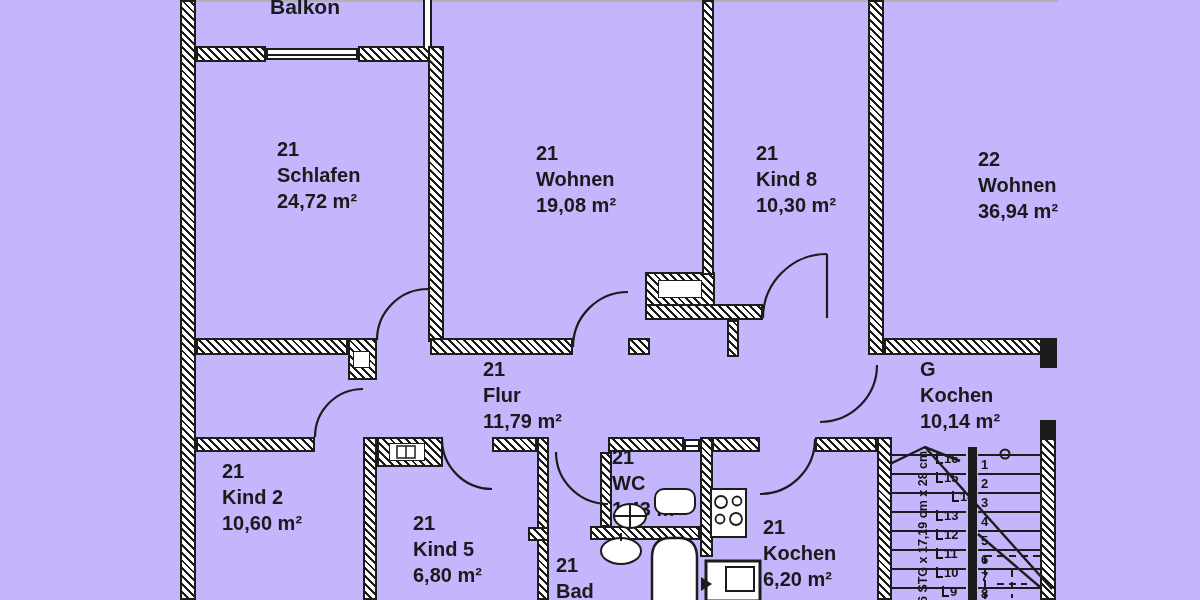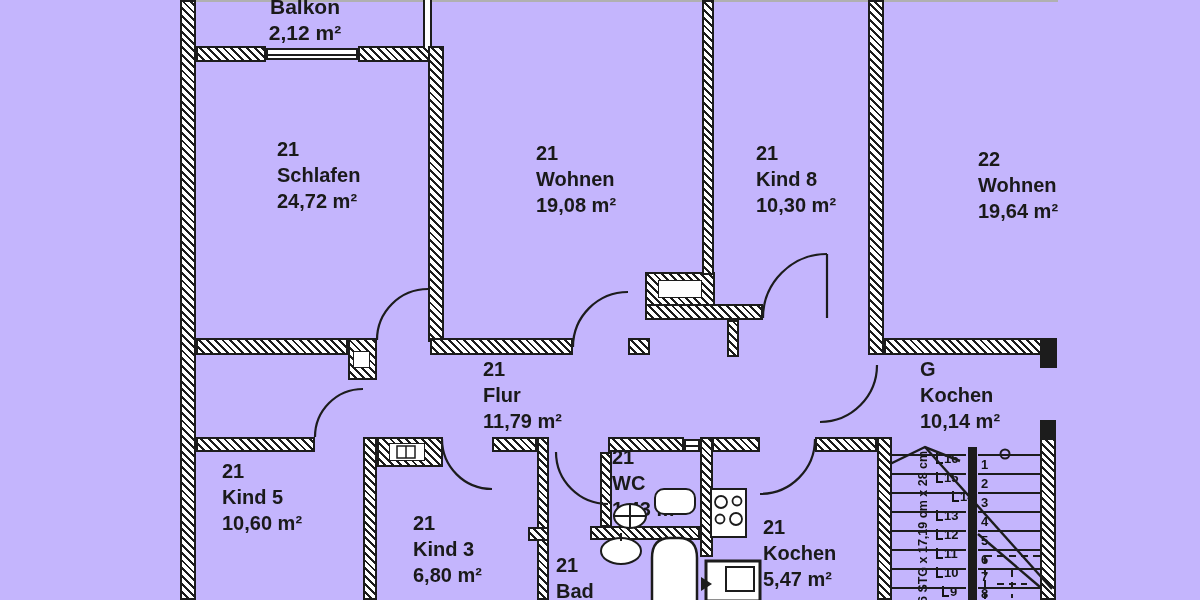--- a/index.html
+++ b/index.html
@@ -72,70 +72,69 @@
   <div class="wall" style="left:600px;top:452px;width:12px;height:75px;"></div>
   <div class="wall" style="left:608px;top:437px;width:76px;height:15px;"></div>
   <div class="window" style="left:684px;top:439px;width:16px;height:13px;"></div>
   <div class="wall" style="left:700px;top:437px;width:13px;height:120px;"></div>
   <div class="wall" style="left:590px;top:526px;width:110px;height:14px;"></div>
   <div class="wall" style="left:712px;top:437px;width:48px;height:15px;"></div>
   <div class="wall" style="left:815px;top:437px;width:62px;height:15px;"></div>
 
   <div class="room-label centered" style="left:240px;top:-6px;width:130px;font-size:21px;">
     <span>Balkon</span>
-    <span>2,12 m²</span>
   </div>
   <div class="room-label" style="left:277px;top:136px;">
     <span>21</span>
     <span>Schlafen</span>
     <span>24,72 m²</span>
   </div>
   <div class="room-label" style="left:536px;top:140px;">
     <span>21</span>
     <span>Wohnen</span>
     <span>19,08 m²</span>
   </div>
   <div class="room-label" style="left:756px;top:140px;">
     <span>21</span>
     <span>Kind 8</span>
     <span>10,30 m²</span>
   </div>
   <div class="room-label" style="left:978px;top:146px;">
     <span>22</span>
     <span>Wohnen</span>
-    <span>19,64 m²</span>
+    <span>36,94 m²</span>
   </div>
   <div class="room-label" style="left:483px;top:356px;">
     <span>21</span>
     <span>Flur</span>
     <span>11,79 m²</span>
   </div>
   <div class="room-label" style="left:222px;top:458px;">
     <span>21</span>
+    <span>Kind 2</span>
+    <span>10,60 m²</span>
+  </div>
+  <div class="room-label" style="left:413px;top:510px;">
+    <span>21</span>
     <span>Kind 5</span>
-    <span>10,60 m²</span>
-  </div>
-  <div class="room-label" style="left:413px;top:510px;">
-    <span>21</span>
-    <span>Kind 3</span>
     <span>6,80 m²</span>
   </div>
   <div class="room-label" style="left:612px;top:444px;">
     <span>21</span>
     <span>WC</span>
     <span>1,43 m²</span>
   </div>
   <div class="room-label" style="left:556px;top:552px;">
     <span>21</span>
     <span>Bad</span>
   </div>
   <div class="room-label" style="left:763px;top:514px;">
     <span>21</span>
     <span>Kochen</span>
-    <span>5,47 m²</span>
+    <span>6,20 m²</span>
   </div>
   <div class="room-label" style="left:920px;top:356px;">
     <span>G</span>
     <span>Kochen</span>
     <span>10,14 m²</span>
   </div>
 
   <div class="step" style="left:936px;top:452px;"><i class="tick"></i><span style="display:inline">16</span></div>
   <div class="step" style="left:936px;top:471px;"><i class="tick"></i><span style="display:inline">15</span></div>
   <div class="step" style="left:952px;top:490px;"><i class="tick"></i><span style="display:inline">14</span></div>

